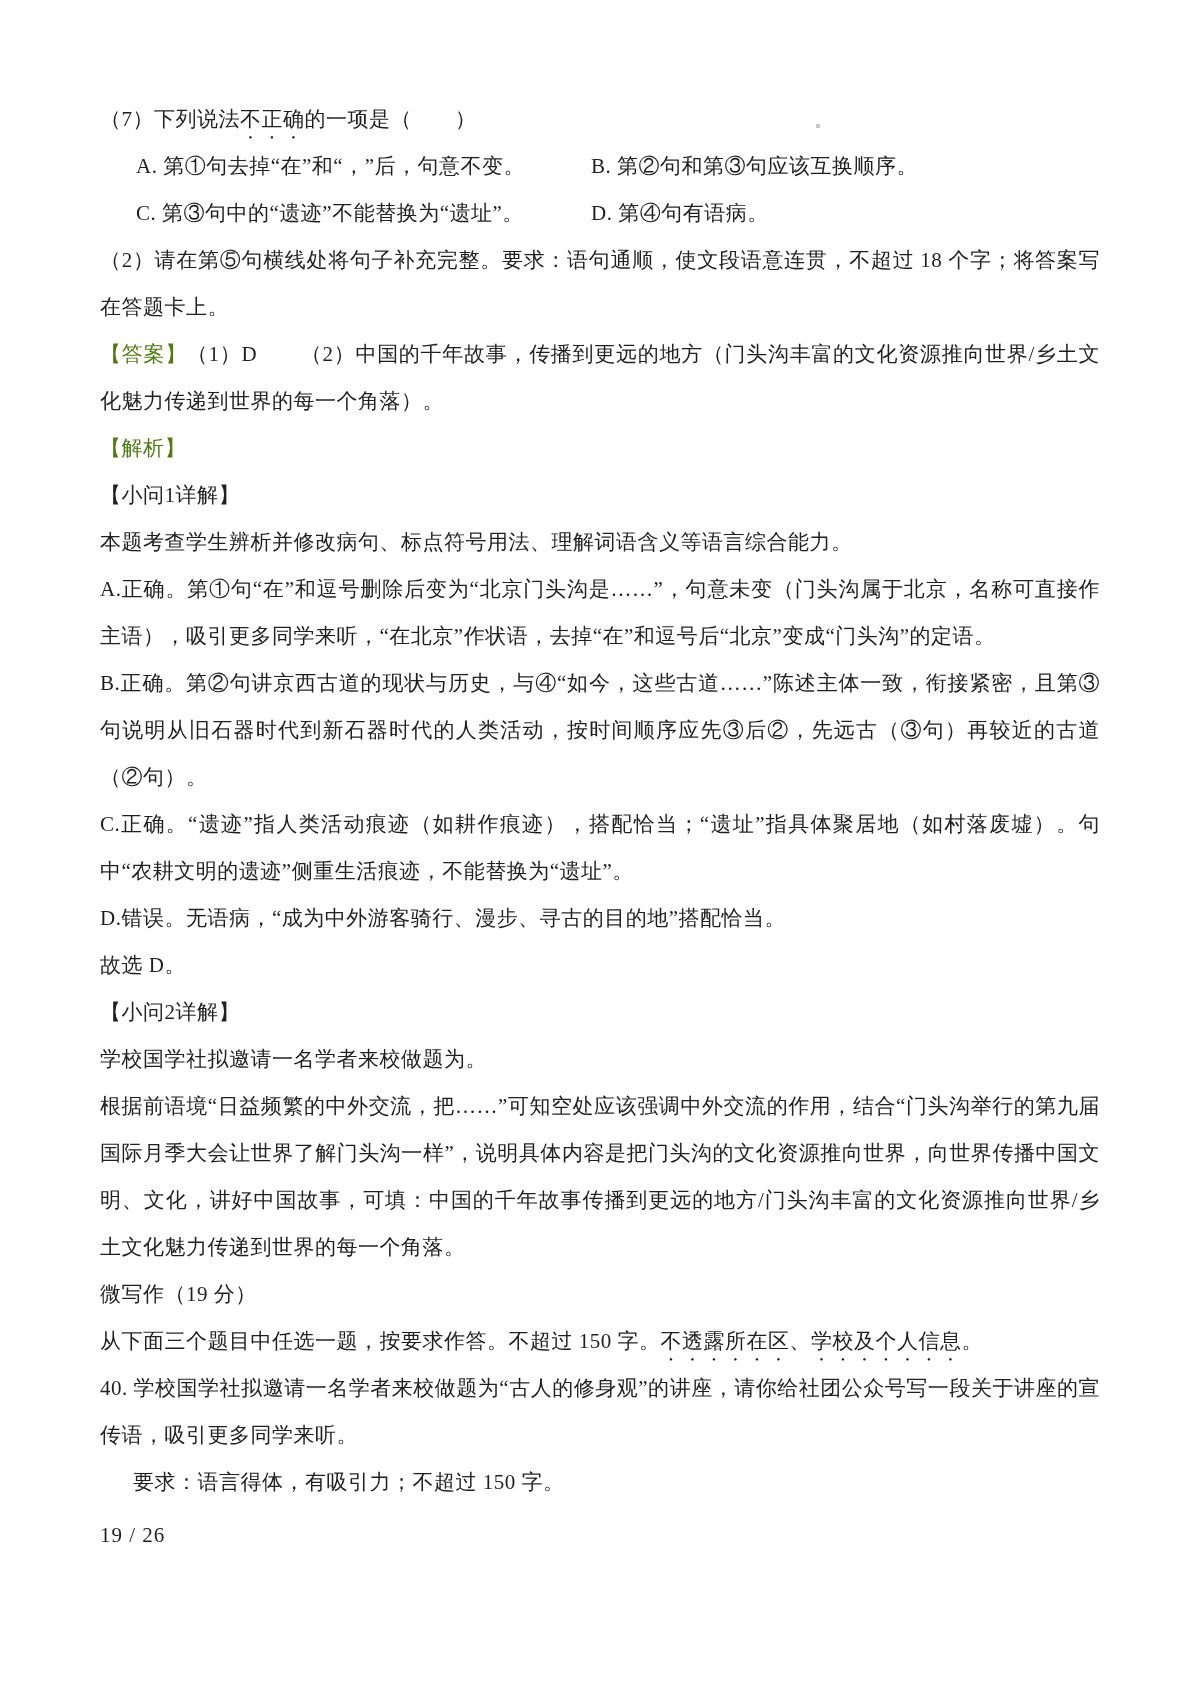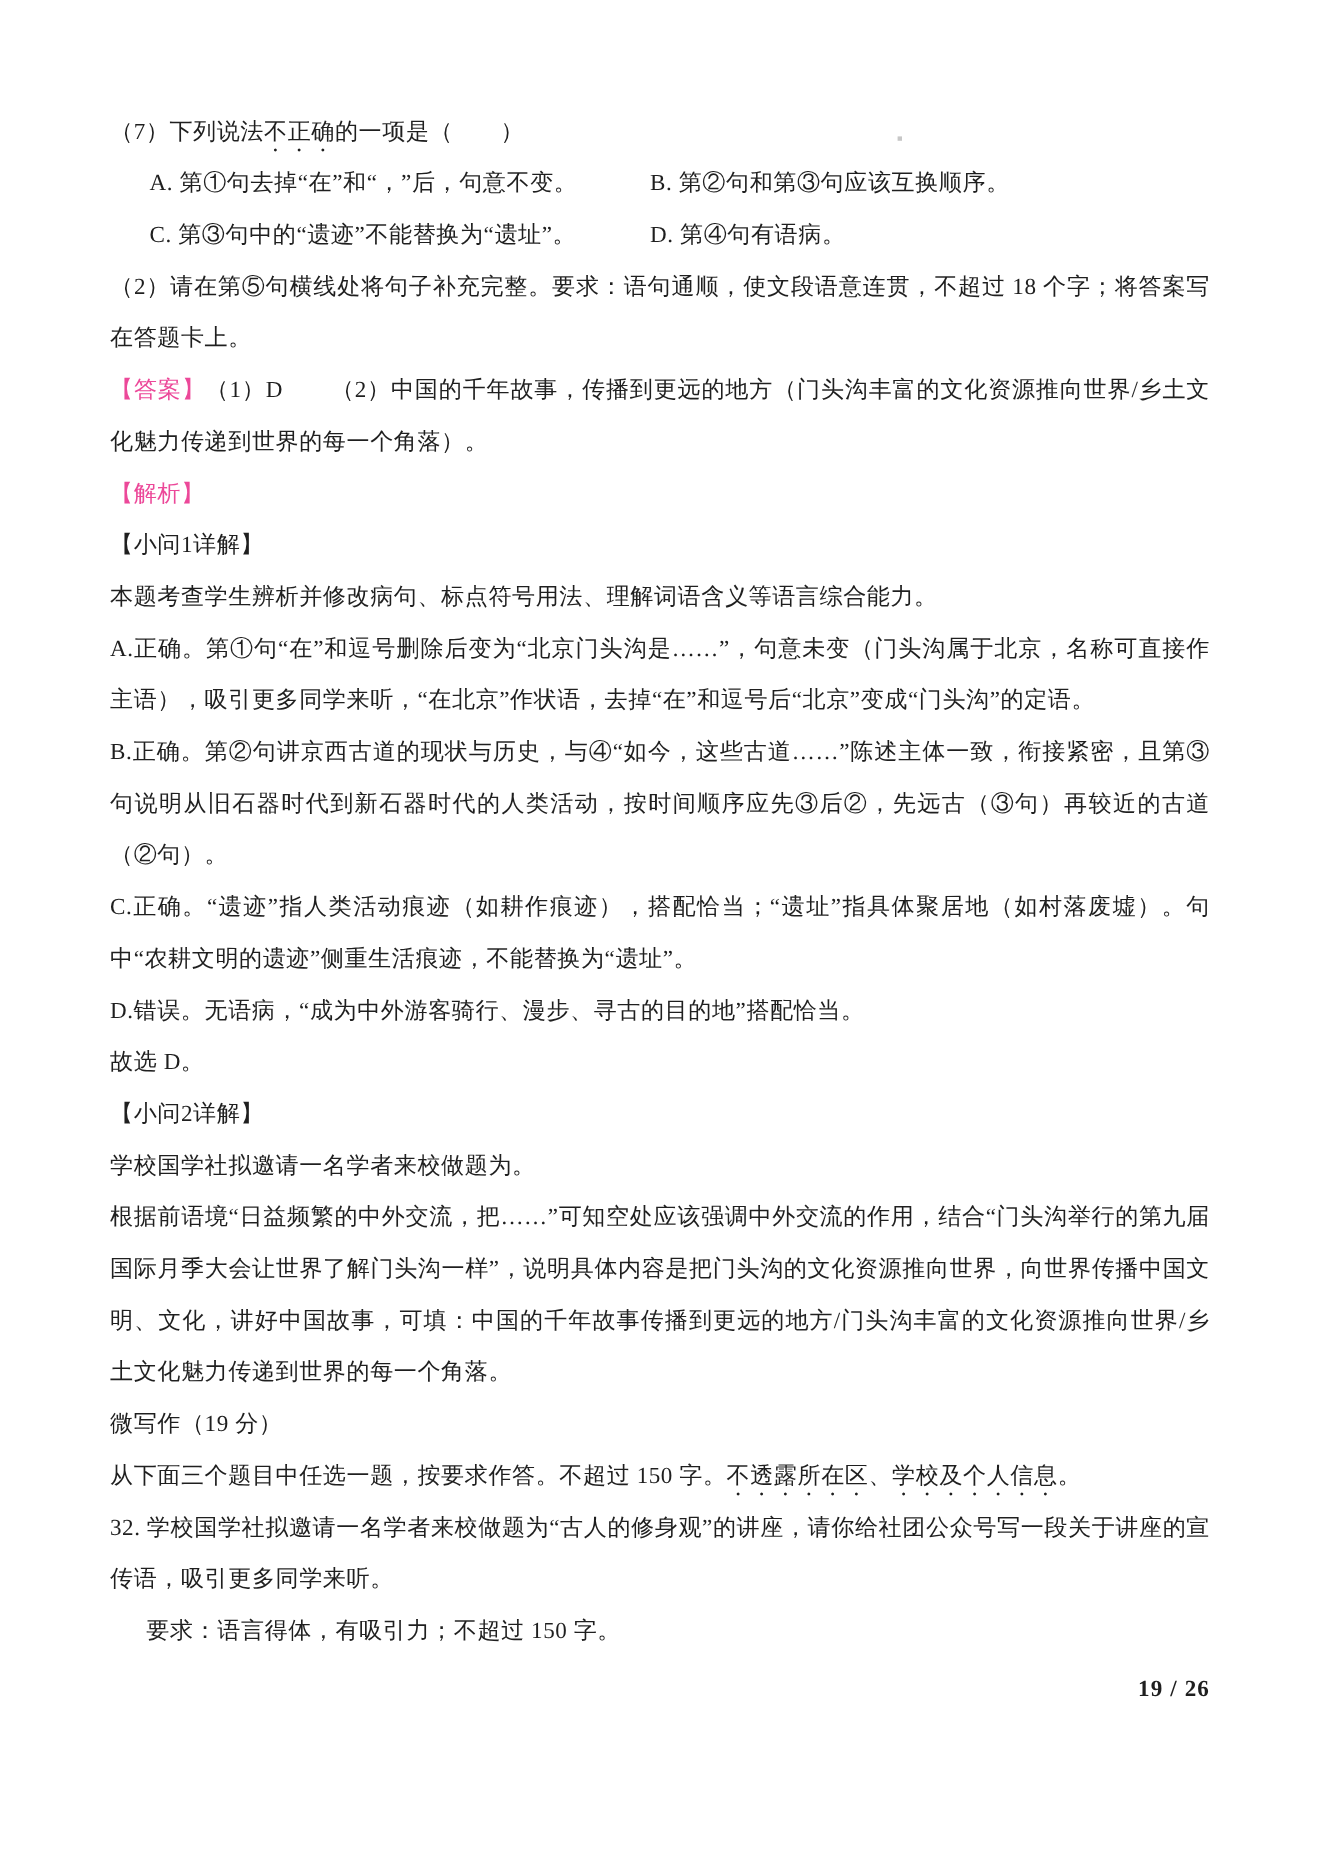--- a/index.html
+++ b/index.html
@@ -13,41 +13,40 @@
     font-family: "Liberation Serif", "DejaVu Serif", serif;
     color: #1f1f1f;
     font-size: 21px;
     letter-spacing: 0.5px;
   }
   p {
     margin: 0;
     line-height: 47px;
     text-align: justify;
   }
-  .label-blue { color: #ec4899; }
+  .label-blue { color: #4d7c0f; }
   .emph {
     -webkit-text-emphasis: filled dot;
     text-emphasis: filled dot;
     -webkit-text-emphasis-position: under right;
     text-emphasis-position: under right;
     margin-top: 48px;
   }
   .opt-first {
     display: inline-block;
     width: 455px;
     white-space: nowrap;
     vertical-align: top;
     margin-left: 36px;
   }
   .indent-req { padding-left: 33px; }
   .page-num {
-    text-align: right;
+    text-align: left;
     margin-top: 6px;
     letter-spacing: 1px;
-    font-weight: bold;
   }
   .speck {
     position: absolute;
     left: 816px;
     top: 124px;
     width: 4px;
     height: 4px;
     background: #999999;
     opacity: 0.55;
   }
@@ -86,17 +85,17 @@
 <p>【小问2详解】</p>
 
 <p>学校国学社拟邀请一名学者来校做题为。</p>
 
 <p>根据前语境“日益频繁的中外交流，把……”可知空处应该强调中外交流的作用，结合“门头沟举行的第九届国际月季大会让世界了解门头沟一样”，说明具体内容是把门头沟的文化资源推向世界，向世界传播中国文明、文化，讲好中国故事，可填：中国的千年故事传播到更远的地方/门头沟丰富的文化资源推向世界/乡土文化魅力传递到世界的每一个角落。</p>
 
 <p>微写作（19 分）</p>
 
 <p><span>从下面三个题目中任选一题，按要求作答。不超过 150 字。</span><span class="emph">不透露所在区</span><span>、</span><span class="emph">学校及个人信息</span><span>。</span></p>
 
-<p>32. 学校国学社拟邀请一名学者来校做题为“古人的修身观”的讲座，请你给社团公众号写一段关于讲座的宣传语，吸引更多同学来听。</p>
+<p>40. 学校国学社拟邀请一名学者来校做题为“古人的修身观”的讲座，请你给社团公众号写一段关于讲座的宣传语，吸引更多同学来听。</p>
 
 <p class="indent-req">要求：语言得体，有吸引力；不超过 150 字。</p>
 
 <p class="page-num">19 / 26</p>
 
 </body></html>

